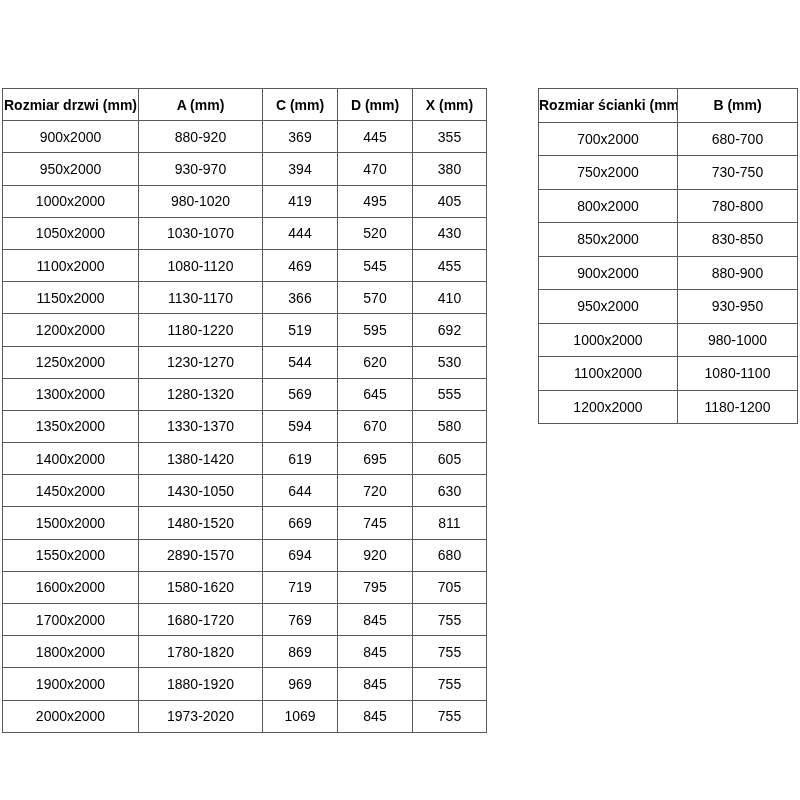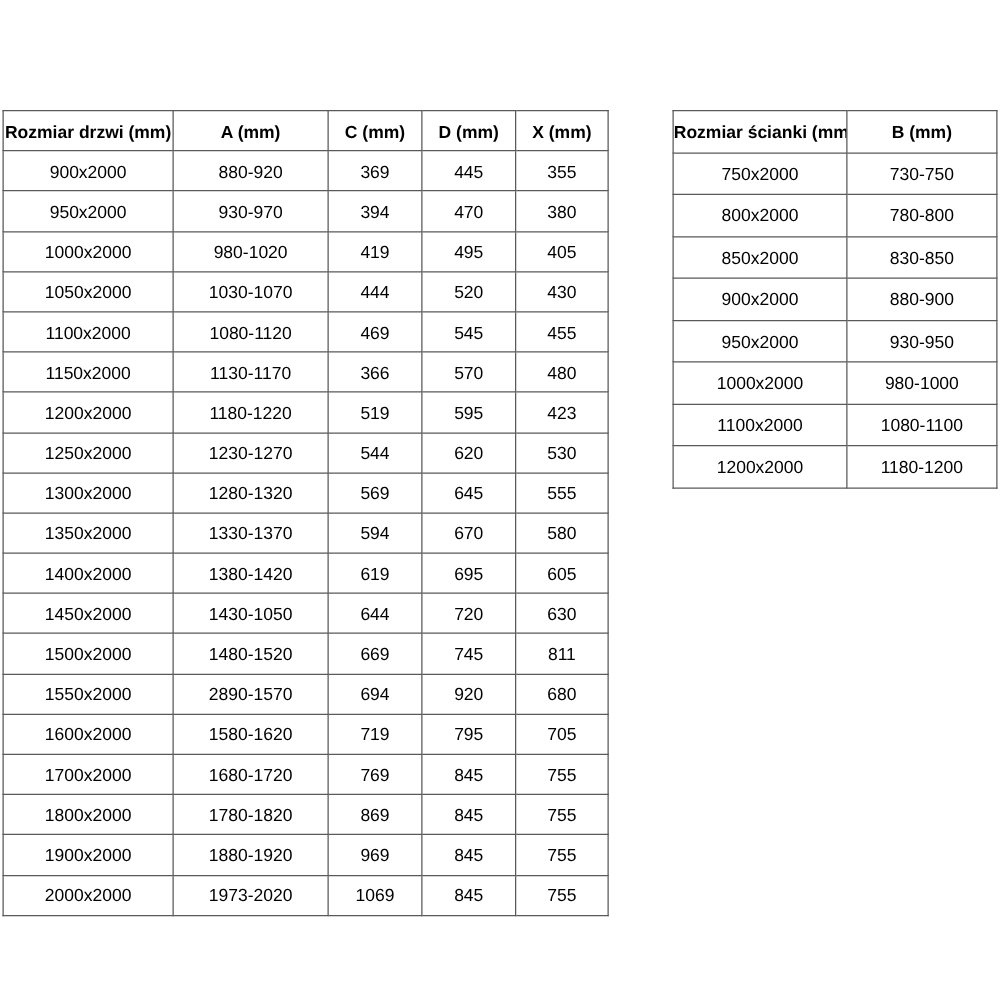--- a/index.html
+++ b/index.html
@@ -115,28 +115,28 @@
           <td>1080-1120</td>
           <td>469</td>
           <td>545</td>
           <td>455</td>
         </tr>
         <tr>
           <td>1150x2000</td>
           <td>1130-1170</td>
           <td>366</td>
           <td>570</td>
-          <td>480</td>
+          <td>410</td>
         </tr>
         <tr>
           <td>1200x2000</td>
           <td>1180-1220</td>
           <td>519</td>
           <td>595</td>
-          <td>423</td>
+          <td>692</td>
         </tr>
         <tr>
           <td>1250x2000</td>
           <td>1230-1270</td>
           <td>544</td>
           <td>620</td>
           <td>530</td>
         </tr>
         <tr>
           <td>1300x2000</td>
@@ -224,20 +224,24 @@
         <col>
       </colgroup>
     <thead>
         <tr>
           <th>Rozmiar ścianki (mm)</th>
           <th>B (mm)</th>
         </tr>
       </thead>
     <tbody>
         <tr>
+          <td>700x2000</td>
+          <td>680-700</td>
+        </tr>
+        <tr>
           <td>750x2000</td>
           <td>730-750</td>
         </tr>
         <tr>
           <td>800x2000</td>
           <td>780-800</td>
         </tr>
         <tr>
           <td>850x2000</td>
           <td>830-850</td>

